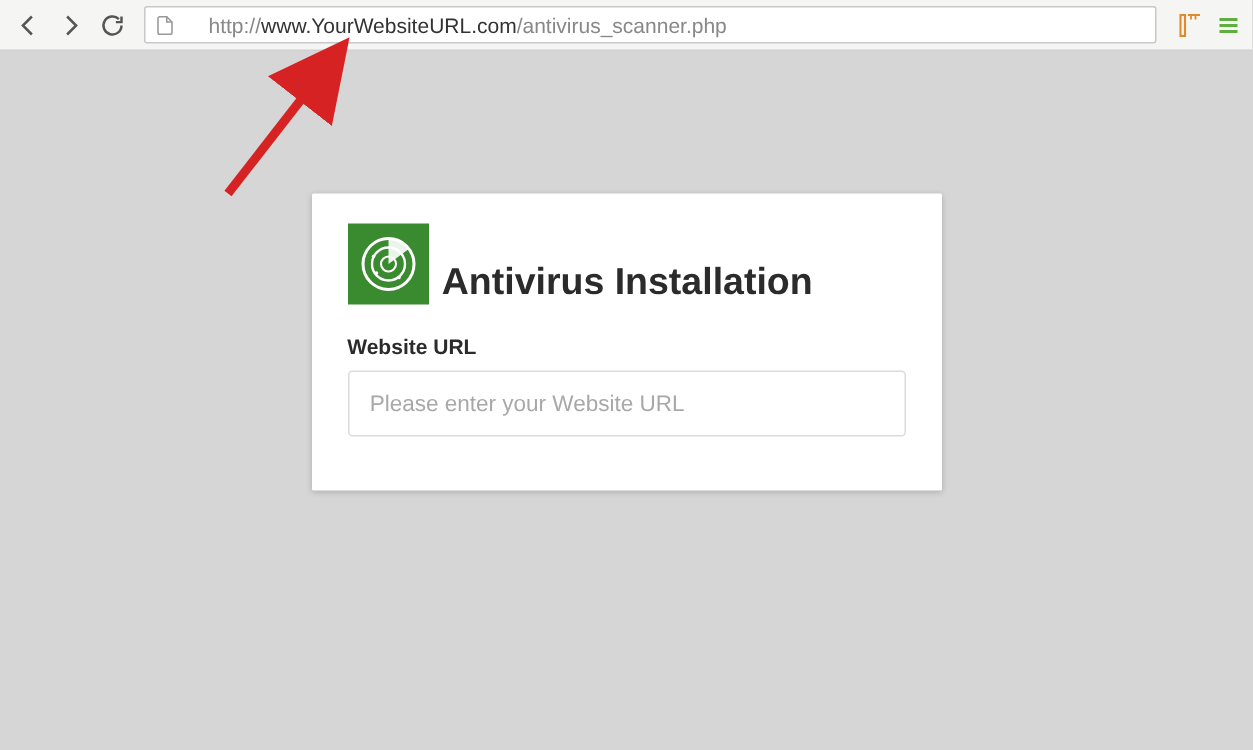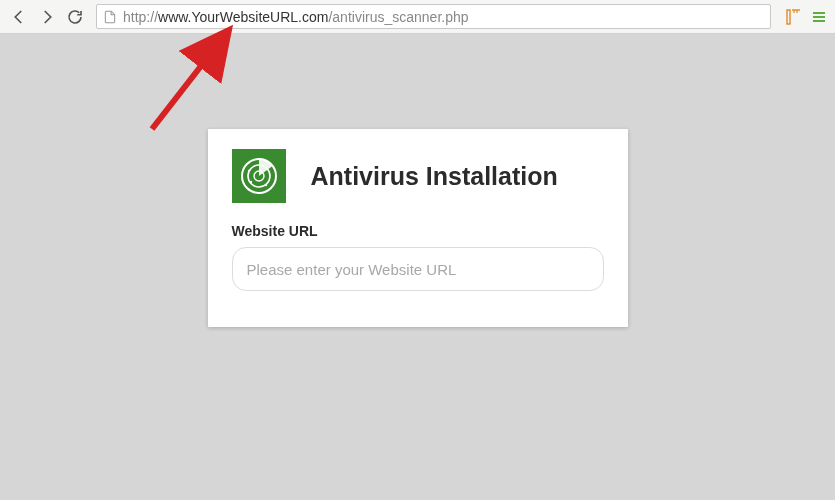--- a/index.html
+++ b/index.html
@@ -32,21 +32,21 @@
     .url-bar {
       flex: 1;
       height: 25px;
       background: #fff;
       border: 1px solid #c8c8c8;
       border-radius: 2px;
       margin: 0 6px;
       display: flex;
       align-items: center;
       padding: 0 6px;
-      gap: 6px;
+      gap: 22px;
     }
     .page-icon {
       width: 14px;
       height: 14px;
       color: #999;
       flex-shrink: 0;
     }
     .url-text {
       font-size: 14px;
       color: #888;
@@ -86,22 +86,22 @@
     }
     .card {
       width: 420px;
       background: #fff;
       border-radius: 1px;
       box-shadow: 0 1px 4px rgba(0,0,0,0.2);
       padding: 20px 24px 24px 24px;
     }
     .card-header {
       display: flex;
-      align-items: center;
-      gap: 25px;
+      align-items: flex-end;
+      gap: 9px;
       margin-bottom: 20px;
     }
     .logo-box {
       width: 54px;
       height: 54px;
       background: #3a8a2f;
       display: flex;
       align-items: center;
       justify-content: center;
       flex-shrink: 0;
@@ -117,21 +117,21 @@
       font-size: 14px;
       font-weight: 700;
       color: #2b2b2b;
       margin-bottom: 8px;
       display: block;
     }
     .field-input {
       width: 100%;
       height: 44px;
       border: 1px solid #dcdcdc;
-      border-radius: 14px;
+      border-radius: 3px;
       padding: 0 14px;
       font-size: 15px;
       color: #333;
       outline: none;
     }
     .field-input::placeholder { color: #a8a8a8; }
     .install-btn {
       width: 100%;
       height: 46px;
       background: #3ab54a;

